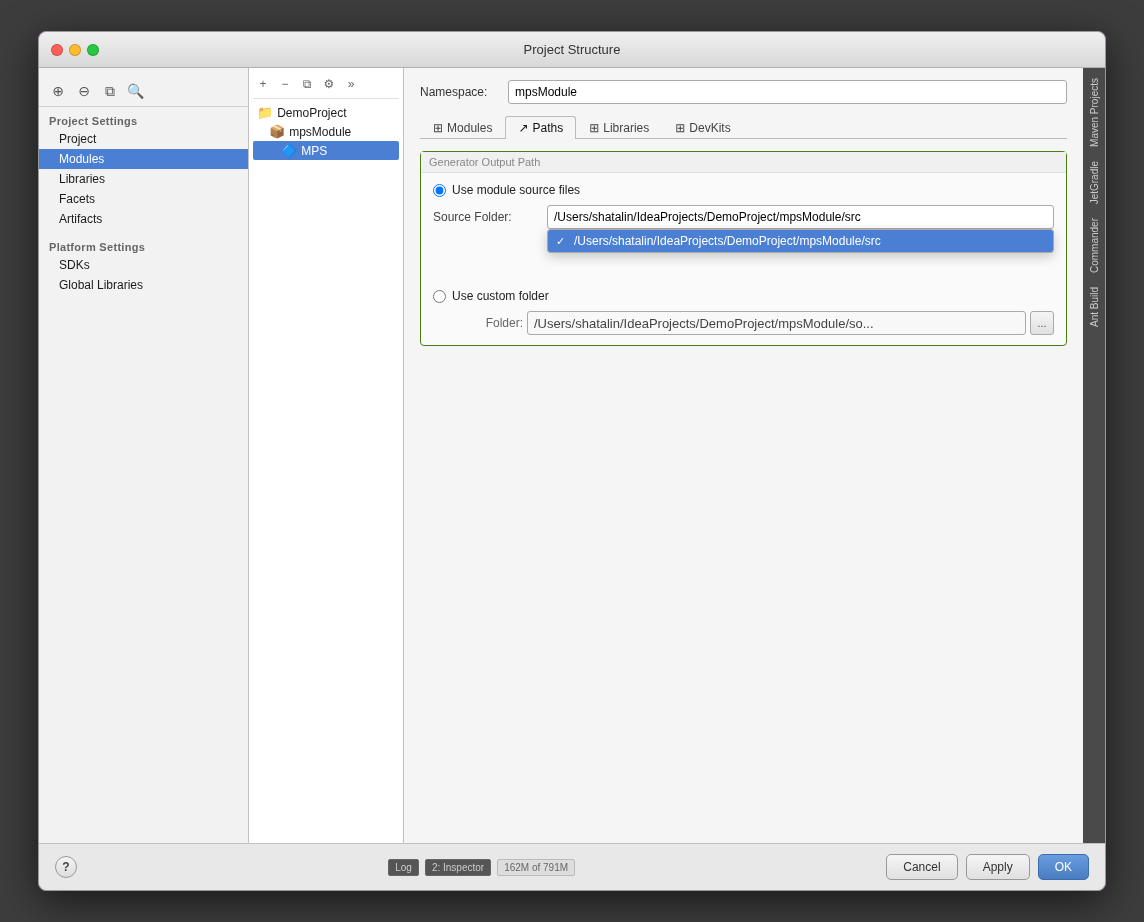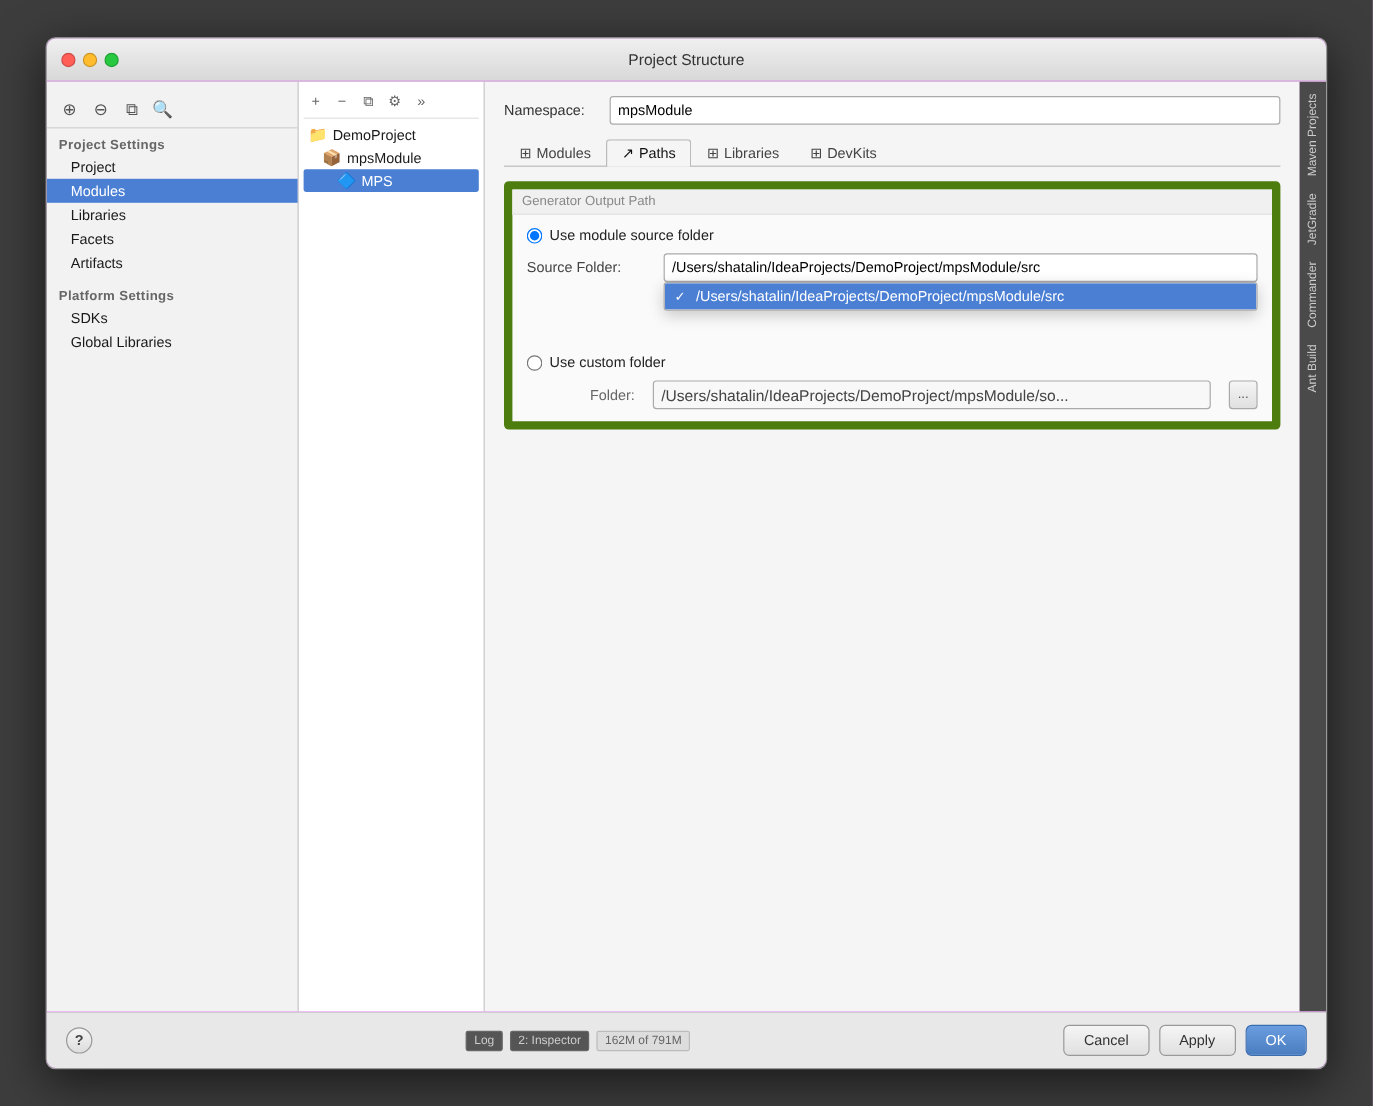--- a/index.html
+++ b/index.html
@@ -232,21 +232,21 @@
       border-color: #bbb;
       color: #111;
       font-weight: 500;
     }
 
     .tab-icon {
       font-size: 12px;
     }
 
     .section-box {
-      border: 7px solid #4d7c0f;
+      border: 1px solid #4d7c0f;
       border-radius: 4px;
       margin-bottom: 12px;
       background: #fafafa;
     }
 
     .section-title {
       font-size: 11px;
       color: #888;
       padding: 4px 8px;
       border-bottom: 1px solid #e0e0e0;
@@ -326,21 +326,21 @@
     }
 
     .check-mark {
       width: 14px;
       font-size: 11px;
     }
 
     .folder-row {
       display: flex;
       align-items: center;
-      gap: 15px;
+      gap: 4px;
       margin-top: 6px;
     }
 
     .folder-label {
       font-size: 12px;
       color: #666;
       min-width: 90px;
       text-align: right;
     }
 
@@ -558,21 +558,21 @@
           </div>
         </div>
 
         <div class="section-box">
           <div class="section-title">Generator Output Path</div>
           <div class="section-content">
 
 
             <div class="radio-row">
               <input type="radio" name="gen-output" checked="" class="radio-input" style="">
-              <span>Use module source folder</span>
+              <span>Use module source files</span>
             </div>
 
             <div class="source-folder-row">
               <span class="source-folder-label">Source Folder:</span>
               <div style="flex:1; position:relative;">
                 <div class="dropdown-field">
                   <span>/Users/shatalin/IdeaProjects/DemoProject/mpsModule/src</span>
                 </div>
 
                 <div class="dropdown-popup">

